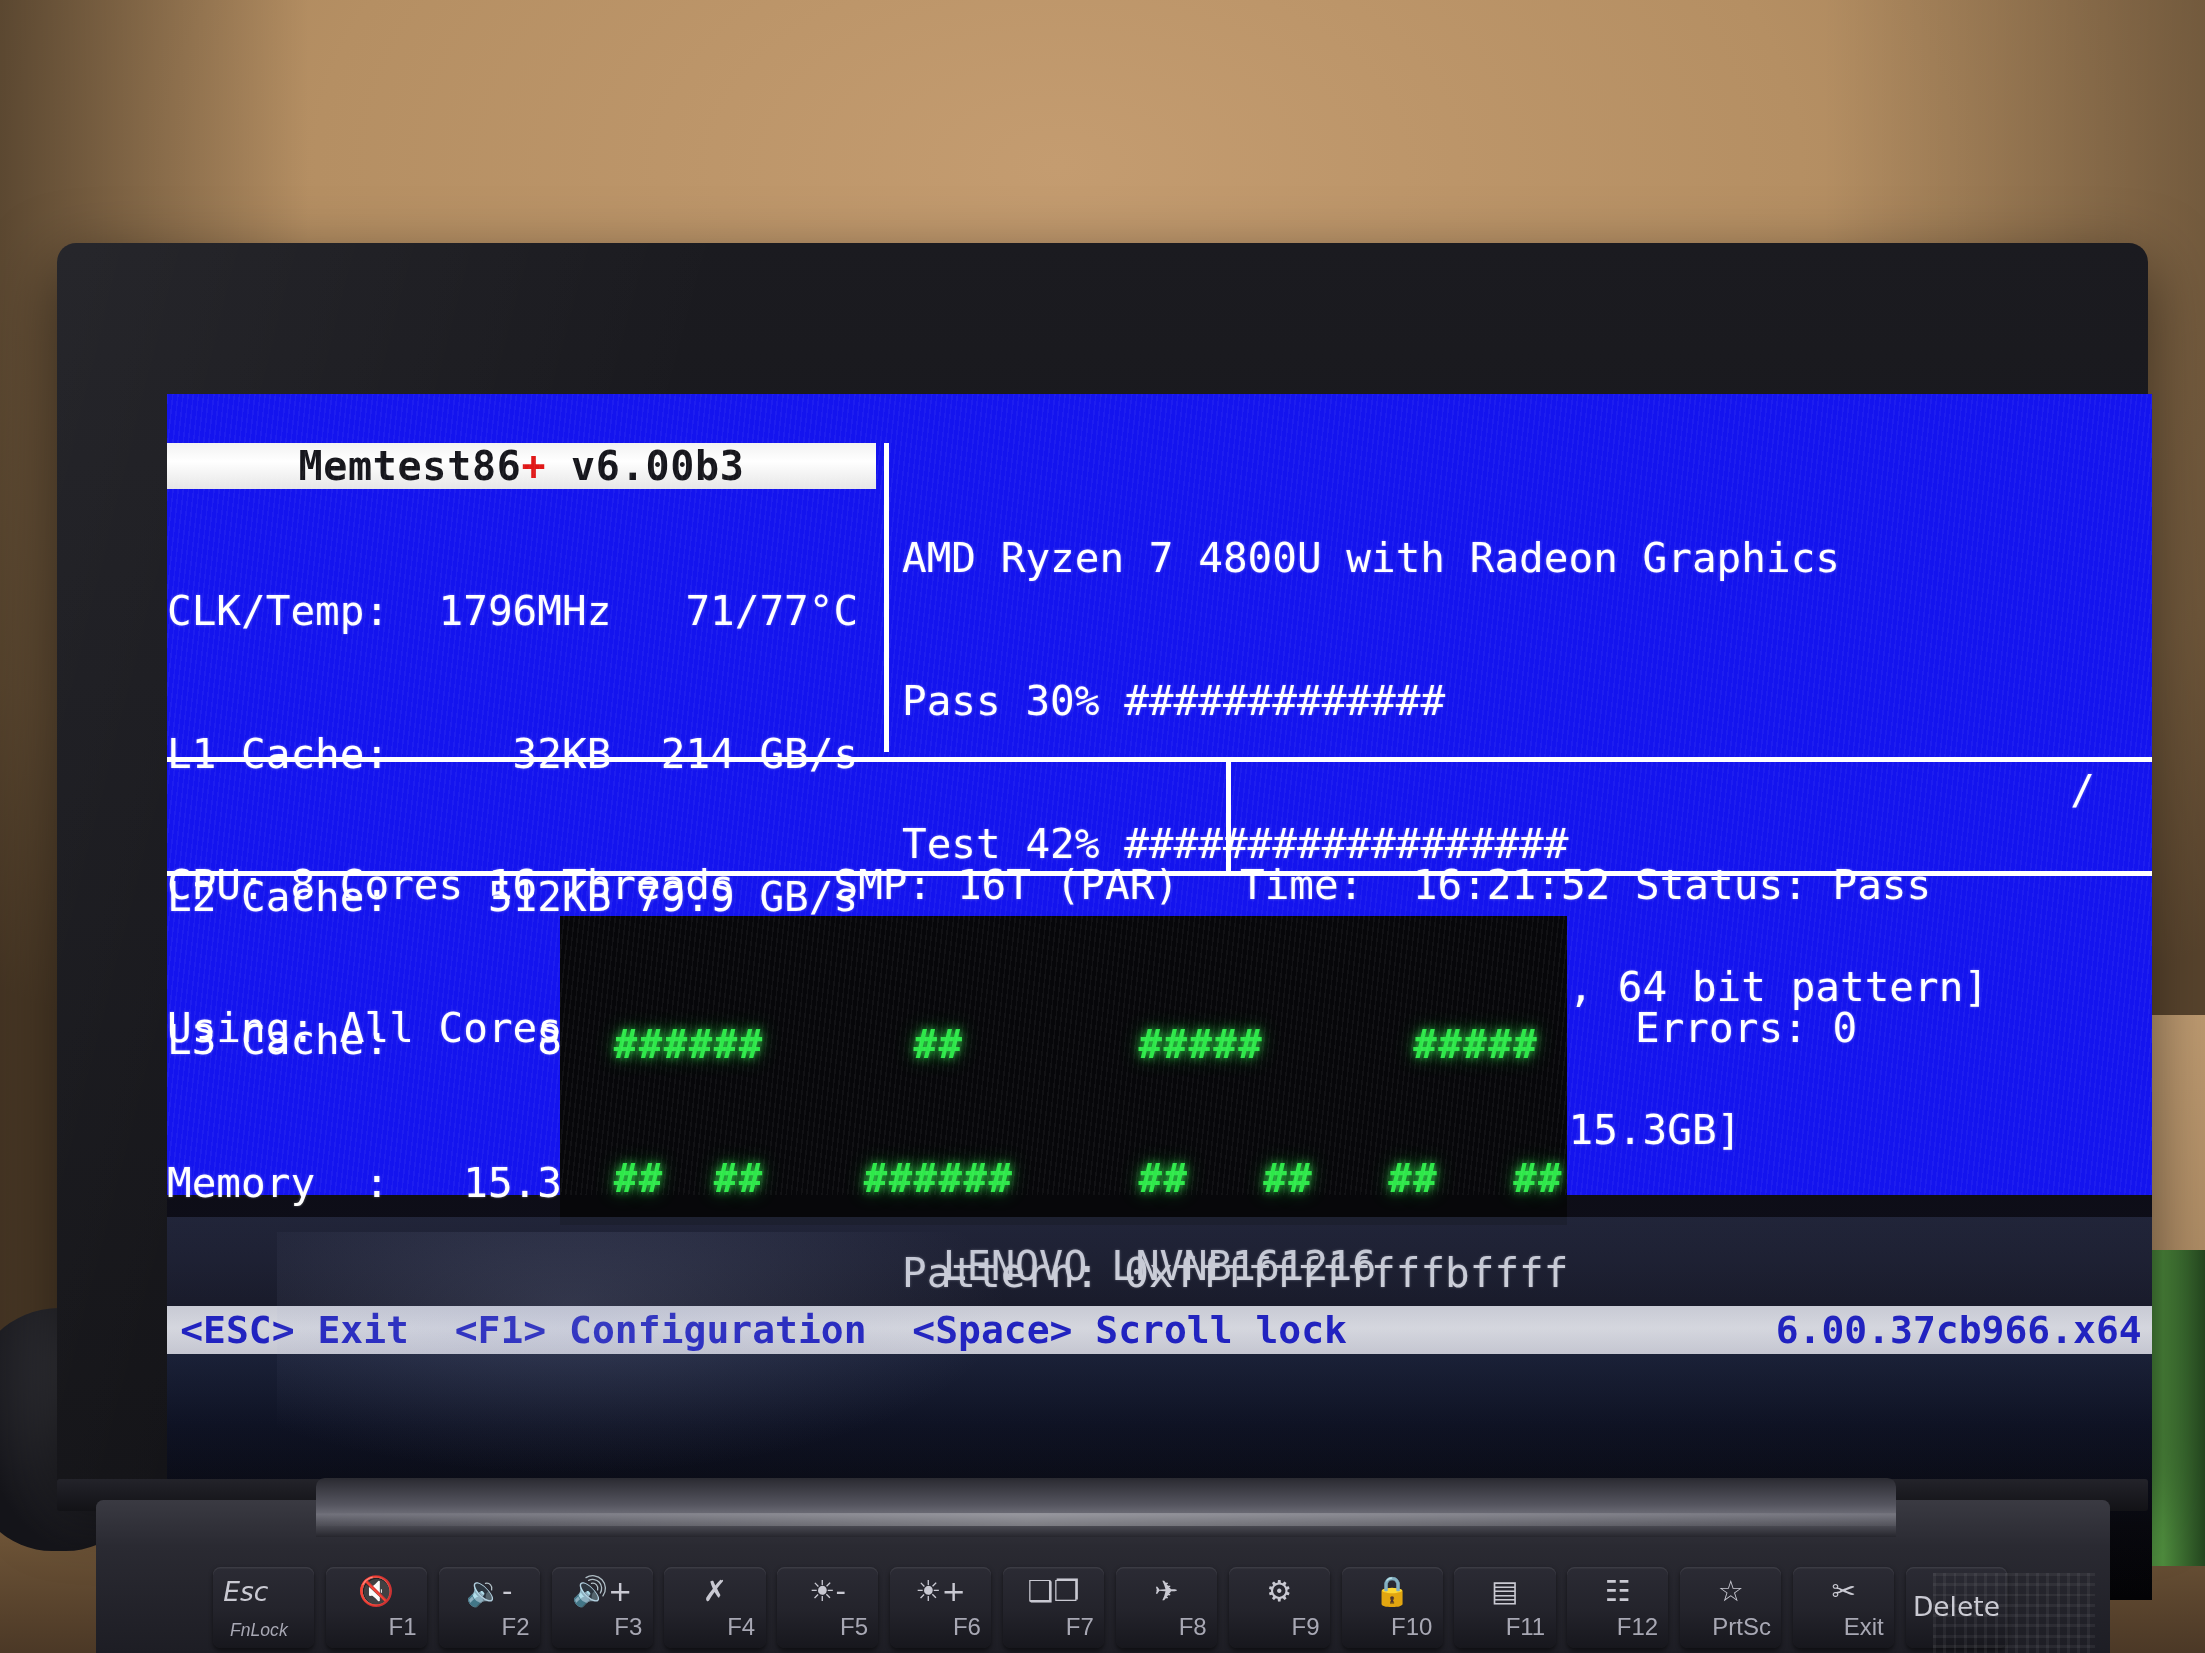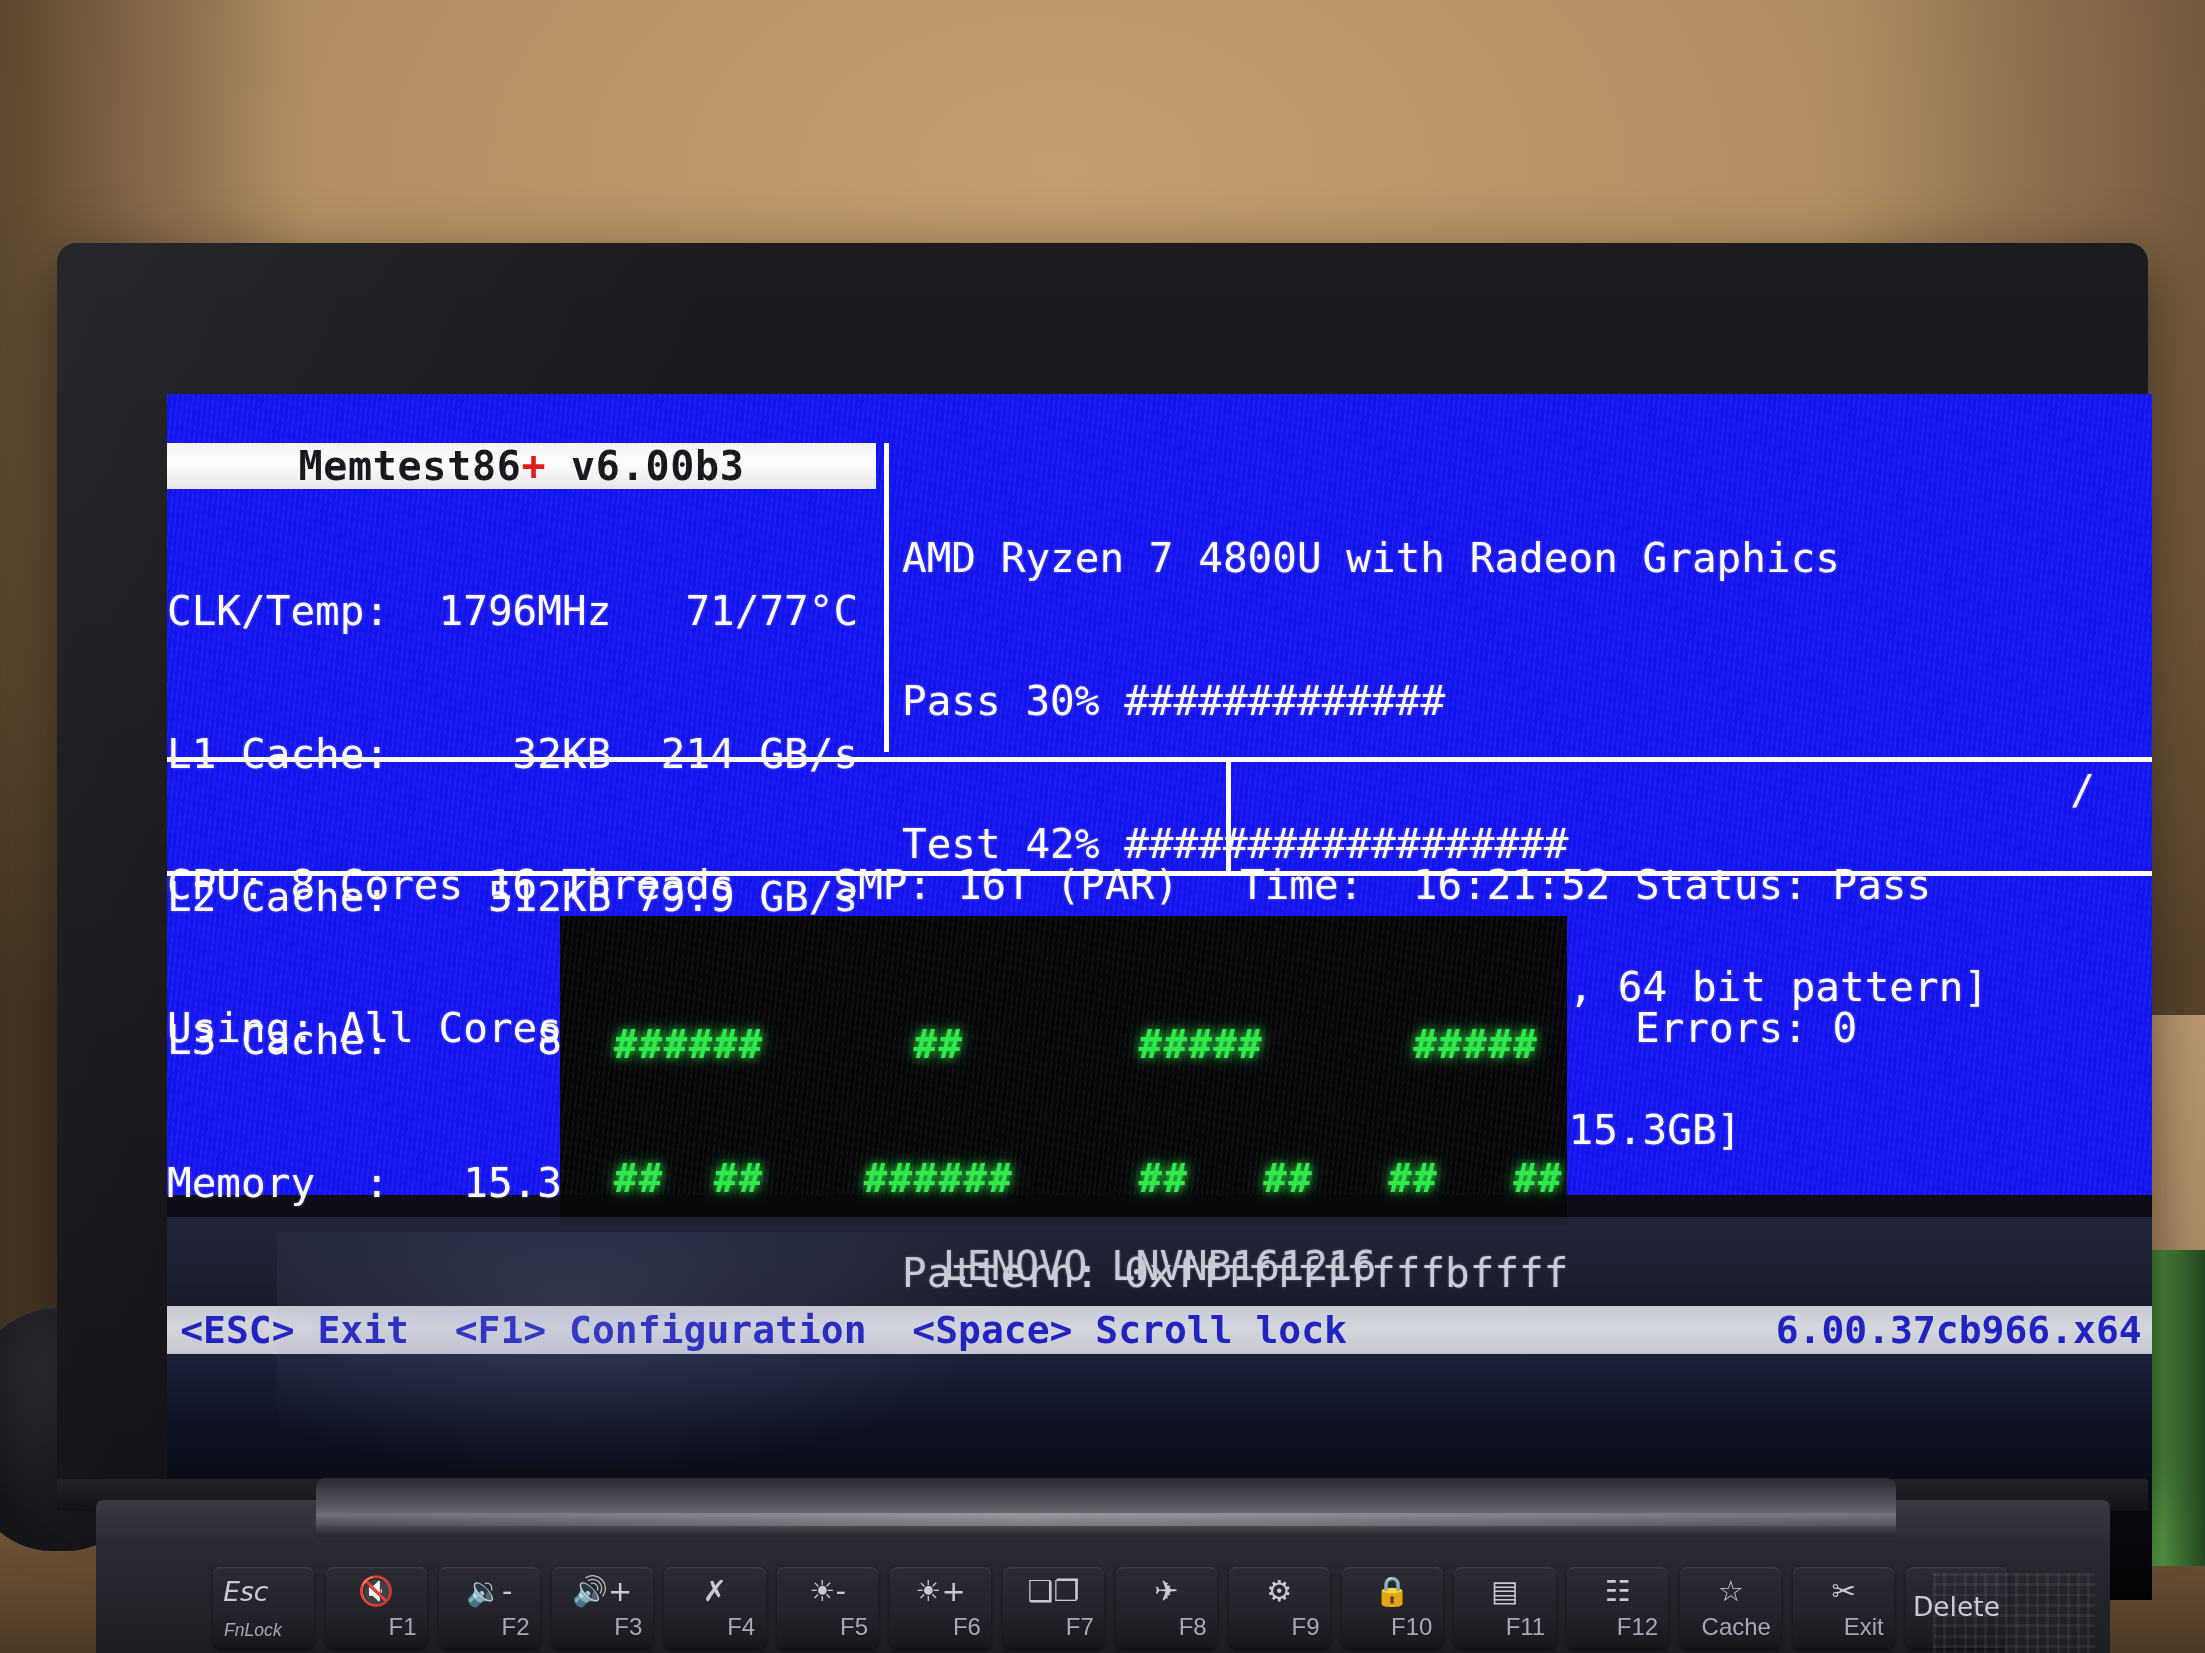--- a/index.html
+++ b/index.html
@@ -209,21 +209,21 @@
   .key .glyph{
     position:absolute; left:0; right:0; top:10.3px;
     text-align:center; font-size:29px; line-height:29px;
     font-family:"DejaVu Sans", sans-serif;
   }
   .key .fnlabel{
     position:absolute; right:10.3px; bottom:7.4px;
     font-size:24px; font-family:"Liberation Sans", sans-serif; color:#a8a8b4;
   }
   .key.esc .glyph{ left:10.3px; right:auto; text-align:left; font-style:italic; font-size:26.5px; }
-  .key.esc .fnlabel{ left:11px; right:auto; font-size:17.6px; font-style:italic; }
+  .key.esc .fnlabel{ left:17px; right:auto; font-size:17.6px; font-style:italic; }
   .key.wide .glyph{ font-size:26.5px; top:25px;text-align:center; }
   #speaker-grille{
     position:absolute; right:110px; top:1573px; width:162px; height:81px;
     background:
       repeating-linear-gradient(to right, rgba(255,255,255,.10) 0 2.9px, rgba(0,0,0,0) 2.9px 10.3px),
       repeating-linear-gradient(to bottom, rgba(255,255,255,.10) 0 2.9px, rgba(0,0,0,0) 2.9px 10.3px);
     opacity:.55;
   }
 </style>
 </head>
@@ -365,21 +365,21 @@
   <div class="key">
     <span class="glyph">▤</span>
     <span class="fnlabel">F11</span>
   </div>
   <div class="key">
     <span class="glyph">☷</span>
     <span class="fnlabel">F12</span>
   </div>
   <div class="key">
     <span class="glyph">☆</span>
-    <span class="fnlabel">Cache</span>
+    <span class="fnlabel">PrtSc</span>
   </div>
   <div class="key">
     <span class="glyph">✂</span>
     <span class="fnlabel">Exit</span>
   </div>
   <div class="key wide">
     <span class="glyph">Delete</span>
     <span class="fnlabel"></span>
   </div>
 </div>

